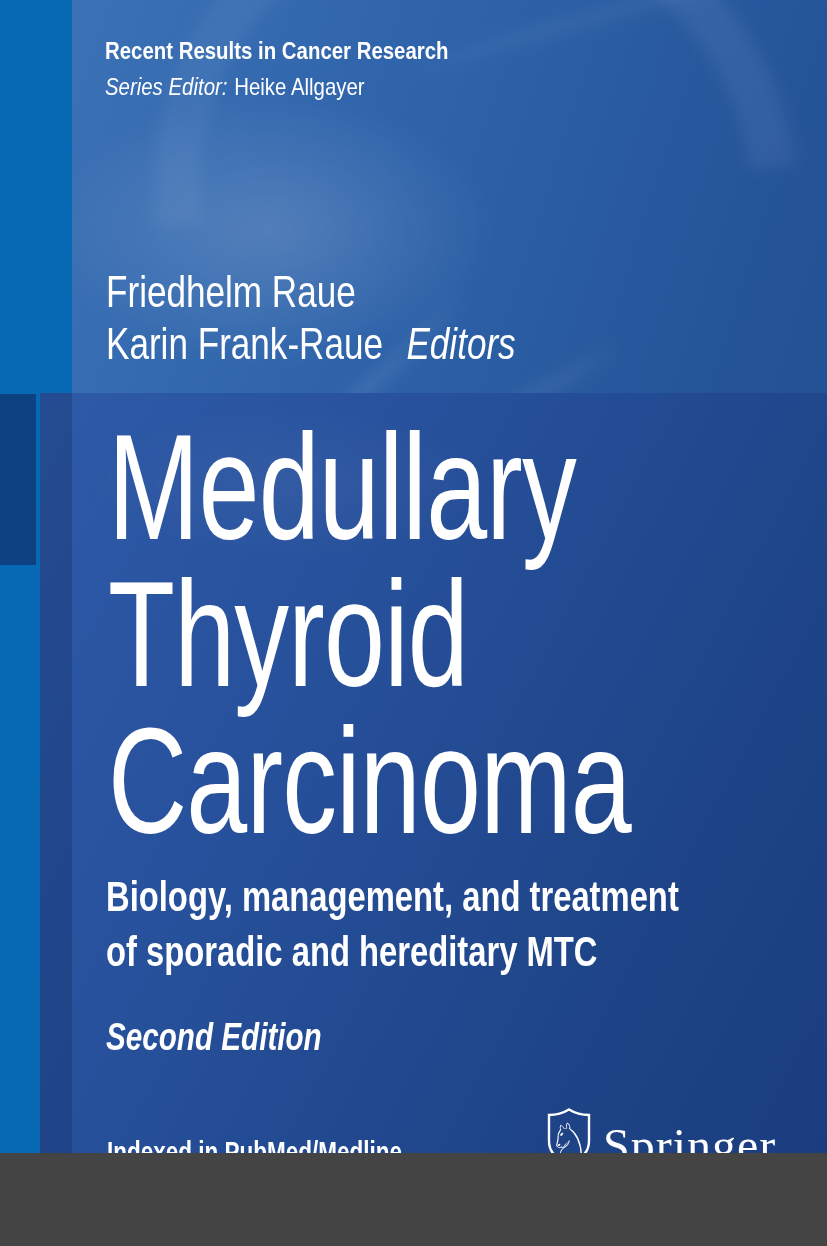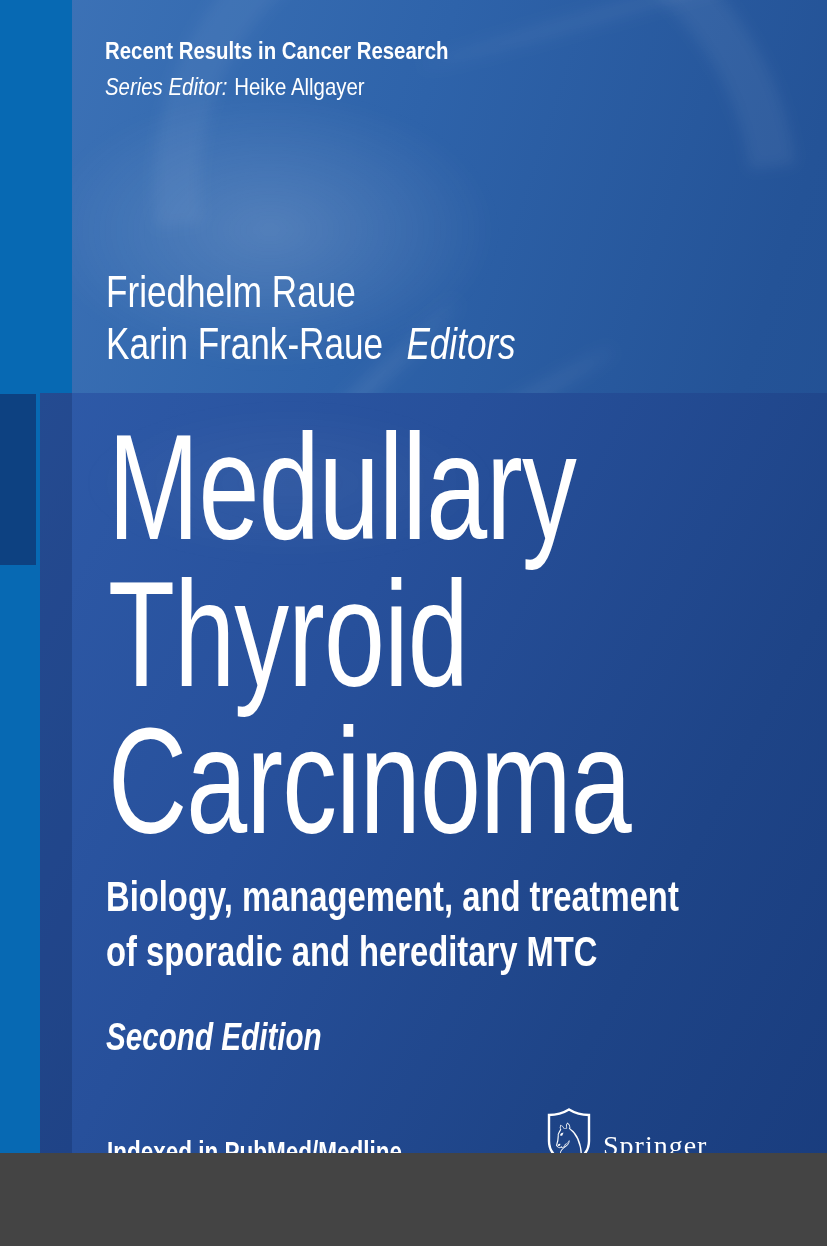--- a/index.html
+++ b/index.html
@@ -35,21 +35,21 @@
   .series .ed-label{font-style:italic;margin-right:8px;}
   .editors{left:106px;top:266px;font-size:45px;line-height:52px;font-weight:400;transform:scaleX(0.78);}
   .editors .role{font-style:italic;margin-left:30px;}
   .title{left:108px;top:414px;font-size:150px;line-height:147px;font-weight:400;transform:scaleX(0.73);letter-spacing:-1px;}
   .subtitle{left:106px;top:869px;font-size:42px;line-height:55px;font-weight:bold;transform:scaleX(0.78);}
   .edition{left:106px;top:1015px;font-size:38px;line-height:44px;font-weight:bold;font-style:italic;transform:scaleX(0.78);}
   .badge{left:107px;top:1134px;font-size:30px;line-height:36px;font-weight:bold;transform:scaleX(0.75);}
   
   .publisher{position:absolute;left:545px;top:1108px;z-index:6;display:flex;align-items:flex-start;}
   .publisher .mark{width:48px;height:64px;}
-  .publisher .wordmark{font-family:"Liberation Serif",serif;font-size:28px;line-height:40px;
+  .publisher .wordmark{font-family:"Liberation Serif",serif;font-size:48px;line-height:40px;
     margin:18px 0 0 10px;letter-spacing:1px;}
   .knight{font-family:"DejaVu Sans",sans-serif;}
 </style>
 </head>
 <body>
 
 <div class="cover">
 
   <div class="swirls">
     <div class="glow"></div>

